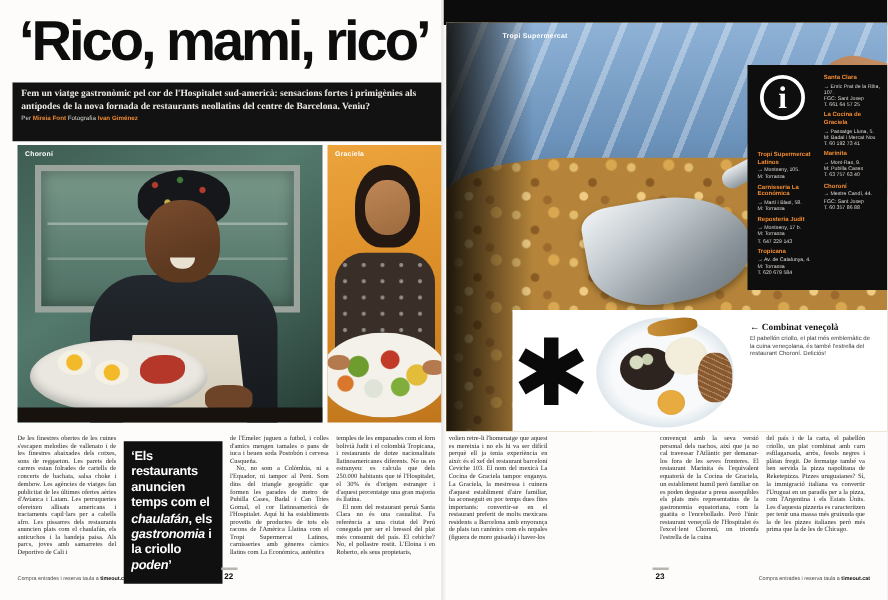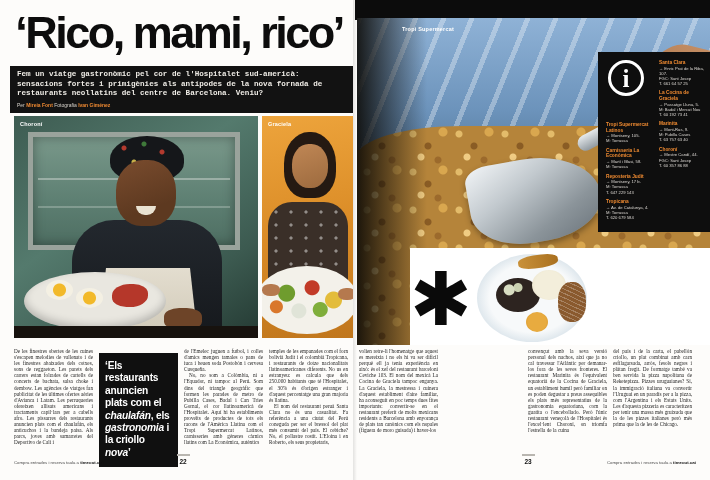--- a/index.html
+++ b/index.html
@@ -11,21 +11,21 @@
   .page-right{left:355px;width:355px;background:#fdfcfa;}
   .fold{position:absolute;left:353px;top:0;width:4px;height:480px;
         background:linear-gradient(90deg,rgba(0,0,0,.10),rgba(0,0,0,0));z-index:9;}
 
   
   .headline{position:absolute;left:6px;top:4px;width:346px;height:60px;margin:0;
             font-family:"Liberation Sans",sans-serif;font-weight:bold;font-size:45px;
             letter-spacing:-2.5px;line-height:58px;text-align:center;color:#0d0d0d;white-space:nowrap;}
   .standfirst-band{position:absolute;left:10px;top:66px;width:343px;height:47px;
                    background:#121212;padding:4px 7px 0 7px;}
-  .standfirst{margin:0;font-family:Liberation Mono, monospace;font-weight:bold;
+  .standfirst{margin:0;font-family:Liberation Serif, serif;font-weight:bold;
               font-size:7.6px;line-height:9.6px;color:#efece6;}
   .byline{margin:3px 0 0 0;font-size:5px;line-height:6px;color:#d8d4cd;}
   .byline .nm{color:#ee8932;font-weight:bold;}
 
   
   .photo{position:absolute;overflow:hidden;}
   .photo-label{position:absolute;left:6px;top:5px;z-index:6;color:#fff;
                font-size:5.5px;font-weight:bold;letter-spacing:.2px;}
   .ph-el{position:absolute;}
 
@@ -197,21 +197,21 @@
       <div class="ph-el pg-body"></div>
       <div class="ph-el pg-plate"></div>
       <div class="ph-el pg-hand pg-hand1"></div>
       <div class="ph-el pg-hand pg-hand2"></div>
       <span class="photo-label">Graciela</span>
     </div>
 
     <div class="col lp-c1">
         <p>De les finestres obertes de les cuines s'escapen melodies de vallenato i de les finestres abaixades dels cotxes, sons de reggaeton. Les parets dels carrers estan folrades de cartells de concerts de bachata, salsa choke i dembow. Les agències de viatges fan publicitat de les últimes ofertes aèries d'Avianca i Latam. Les perruqueries ofereixen allisats americans i tractaments capil·lars per a cabells afro. Les pissarres dels restaurants anuncien plats com el chaulafán, els anticuchos i la bandeja paisa. Als parcs, joves amb samarretes del Deportivo de Cali i</p>
       </div>
-    <div class="pullquote pq-left"><span>‘Els restaurants anuncien plats com el </span><span style="font-style: italic; text-align: right;">chaulafán</span><span>, els </span><span style="font-style: italic;">gastronomia</span><span> i la criollo </span><span style="font-style: italic;">nova</span><span>’</span></div>
+    <div class="pullquote pq-left"><span>‘Els restaurants anuncien temps com el </span><span style="font-style: italic; text-align: right;">chaulafán</span><span>, els </span><span style="font-style: italic;">gastronomia</span><span> i la criollo </span><span style="font-style: italic;">poden</span><span>’</span></div>
     <div class="col lp-c2">
         <p>de l'Emelec juguen a futbol, i colles d'amics mengen tamales o pans de iuca i beuen soda Postobón i cervesa Cusqueña.</p>
         <p>No, no som a Colòmbia, ni a l'Equador, ni tampoc al Perú. Som dins del triangle geogràfic que formen les parades de metro de Pubilla Cases, Badal i Can Tries Gornal, el cor llatinoamericà de l'Hospitalet. Aquí hi ha establiments proveïts de productes de tots els racons de l'Amèrica Llatina com el Tropi Supermercat Latinos, carnisseries amb gèneres càrnics llatins com La Económica, autèntics</p>
       </div>
     <div class="col lp-c3">
         <p>temples de les empanades com el forn bolivià Judit i el colombià Tropicana, i restaurants de dotze nacionalitats llatinoamericanes diferents. No us en estranyeu: es calcula que dels 250.000 habitants que té l'Hospitalet, el 30% és d'origen estranger i d'aquest percentatge una gran majoria és llatina.</p>
         <p>El nom del restaurant peruà Santa Clara no és una casualitat. Fa referència a una ciutat del Perú coneguda per ser el bressol del plat més consumit del país. El cebiche? No, el pollastre rostit. L'Eloina i en Roberto, els seus propietaris,</p>
       </div>
 
     <div class="footer-caption fc-left">
@@ -294,20 +294,24 @@
     <div class="overlay">
       <div class="asterisk">✱</div>
       <div class="plate-photo">
         <div class="ph-el pp-plate"></div>
         <div class="ph-el pp-beans"></div>
         <div class="ph-el pp-rice"></div>
         <div class="ph-el pp-meat"></div>
         <div class="ph-el pp-plantain"></div>
         <div class="ph-el pp-arepa"></div>
       </div>
+      <div class="annotation">
+        <div class="annotation-title">← Combinat veneçolà</div>
+        <div class="annotation-body">El pabellón criollo, el plat més emblemàtic de la cuina veneçolana, és també l'estrella del restaurant Choroní. Deliciós!</div>
+      </div>
     </div>
 
     <div class="col rp-c1">
         <p>volien retre-li l'homenatge que aquest es mereixia i no els hi va ser difícil perquè ell ja tenia experiència en això: és el xef del restaurant barceloní Ceviche 103. El nom del mexicà La Cocina de Graciela tampoc enganya. La Graciela, la mestressa i cuinera d'aquest establiment d'aire familiar, ha aconseguit en poc temps dues fites importants: convertir-se en el restaurant preferit de molts mexicans residents a Barcelona amb enyorança de plats tan canònics com els nopales (figuera de moro guisada) i haver-los</p>
       </div>
     <div class="col rp-c3">
         <p>convençut amb la seva versió personal dels nachos, així que ja no cal travessar l'Atlàntic per demanar-los fora de les seves fronteres. El restaurant Marinita és l'equivalent equatorià de la Cocina de Graciela, un establiment humil però familiar on es poden degustar a preus assequibles els plats més representatius de la gastronomia equatoriana, com la guatita o l'encebollado. Però l'únic restaurant veneçolà de l'Hospitalet és l'excel·lent Choroní, on triomfa l'estrella de la cuina</p>
       </div>
     <div class="col rp-c4">
         <p>del país i de la carta, el pabellón criollo, un plat combinat amb carn esfilagarsada, arròs, fesols negres i plàtan fregit. De formatge també va ben servida la pizza napolitana de Reketepizza. Pizzes uruguaianes? Sí, la immigració italiana va convertir l'Uruguai en un paradís per a la pizza, com l'Argentina i els Estats Units. Les d'aquesta pizzeria es caracteritzen per tenir una massa més gruixuda que la de les pizzes italianes però més prima que la de les de Chicago.</p>

